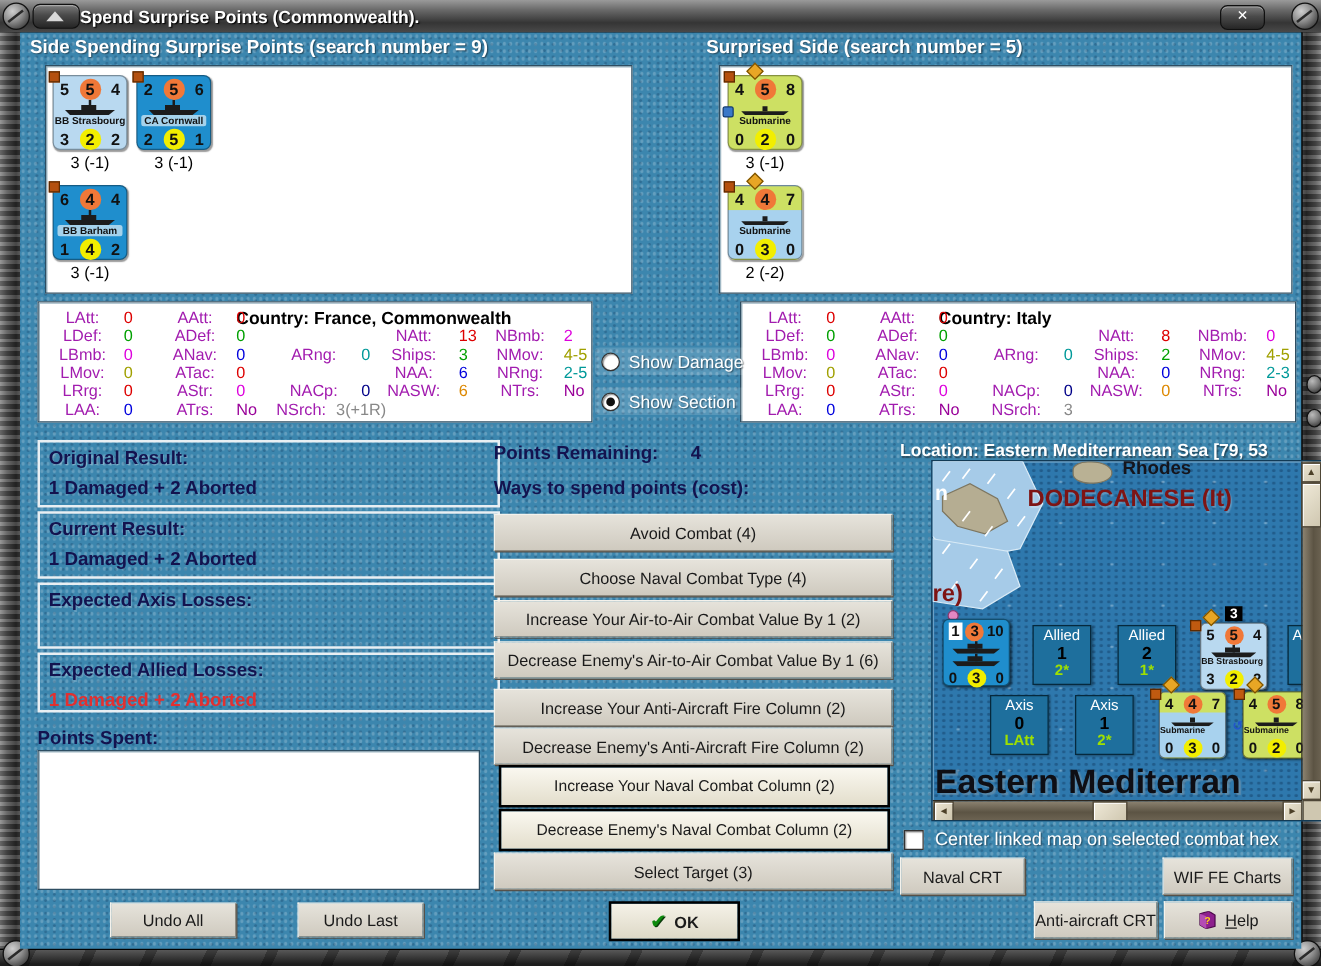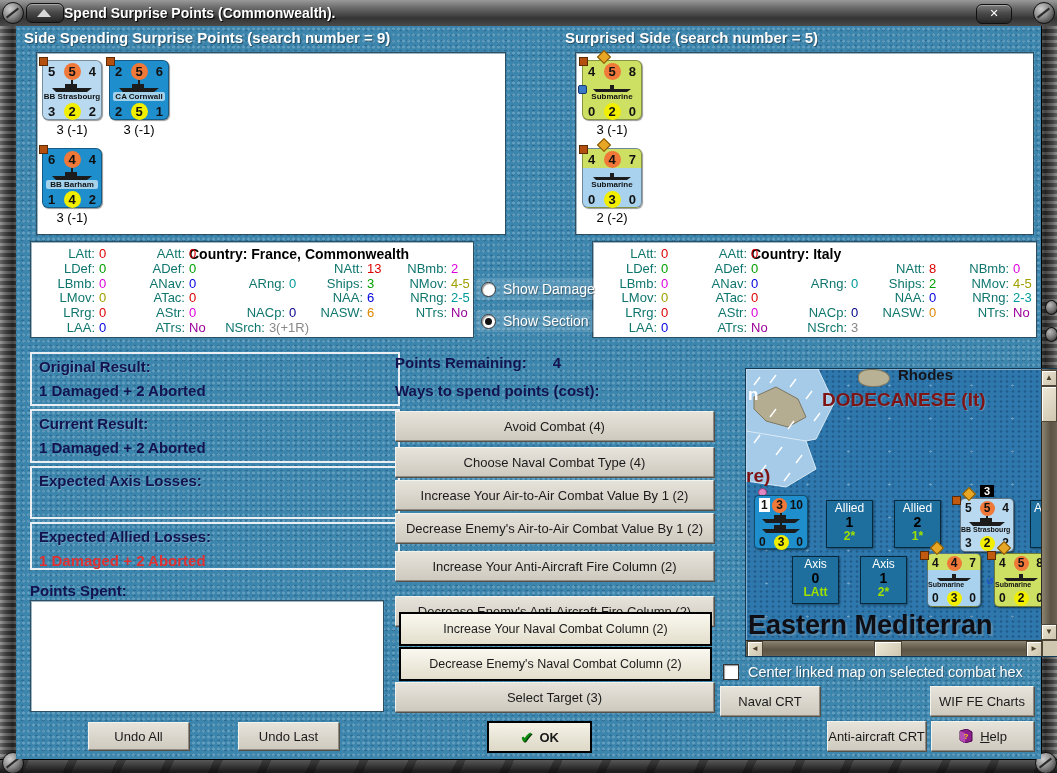--- a/index.html
+++ b/index.html
@@ -57,21 +57,21 @@
   #hdr-left{left:8px;top:3px;}
   #hdr-right{left:549px;top:3px;}
   .white-box{position:absolute;background:#fff;border:1px solid #2e4e62;
     box-shadow:inset 1px 1px 0 #9fb7c4;}
   #units-left{left:20px;top:26px;width:468px;height:181px;}
   #units-right{left:559px;top:26px;width:457px;height:181px;}
   #stats-left{left:14px;top:215px;width:442px;height:95px;}
   #stats-right{left:576px;top:215px;width:443px;height:95px;}
   
   .stat-cell{position:absolute;display:flex;font-size:13px;line-height:15px;white-space:nowrap;}
-  .stat-cell .sl{flex:1;text-align:right;color:#0f766e;}
+  .stat-cell .sl{flex:1;text-align:center;color:#a21caf;}
   .stat-cell .sv{margin-left:4px;min-width:20px;text-align:left;font-weight:normal;}
   .country-line{position:absolute;font-size:14px;font-weight:bold;color:#000;white-space:nowrap;}
   
   .unit{position:absolute;width:64px;text-align:center;}
   .counter{position:relative;width:58px;height:58px;margin:0 auto;border-radius:6px;
     border:1px solid rgba(0,0,0,.35);box-shadow:1px 1px 1px rgba(0,0,0,.4);
     font-weight:bold;font-size:13px;color:#111;}
   .crow{display:flex;justify-content:space-between;align-items:center;padding:1px 5px 0 5px;height:18px;}
   .circ{display:inline-block;width:17px;height:17px;border-radius:50%;line-height:17px;text-align:center;}
   .circ.or{background:#f07838;}
@@ -565,28 +565,29 @@
   <div class="btn" id="undo-last">Undo Last</div>
 
   <div id="points-remaining">
     <span>Points Remaining:</span><span class="pr-val">4</span>
   </div>
   <div id="ways-label">Ways to spend points (cost):</div>
   <div id="spend-buttons">
       <div class="btn" style="left: 379px; width: 317px; top: 385px; height: 28px;">Avoid Combat (4)</div>
       <div class="btn" style="left: 379px; width: 317px; top: 421px; height: 28px;">Choose Naval Combat Type (4)</div>
       <div class="btn" style="left: 379px; width: 317px; top: 454px; height: 28px;">Increase Your Air-to-Air Combat Value By 1 (2)</div>
-      <div class="btn" style="left: 379px; width: 317px; top: 487px; height: 28px;">Decrease Enemy's Air-to-Air Combat Value By 1 (2)</div>
+      <div class="btn" style="left: 379px; width: 317px; top: 487px; height: 28px;">Decrease Enemy's Air-to-Air Combat Value By 1 (6)</div>
       <div class="btn" style="left: 379px; width: 317px; top: 525px; height: 28px;">Increase Your Anti-Aircraft Fire Column (2)</div>
-      <div class="btn" style="left: 379px; width: 317px; top: 556px; height: 28px; margin-top: 14px;">Decrease Enemy's Anti-Aircraft Fire Column (2)</div>
+      <div class="btn" style="left: 379px; width: 317px; top: 556px; height: 28px;">Decrease Enemy's Anti-Aircraft Fire Column (2)</div>
       <div class="btn active" style="left: 383px; width: 309px; top: 586px; height: 30px;">Increase Your Naval Combat Column (2)</div>
       <div class="btn active" style="left: 383px; width: 309px; top: 621px; height: 30px;">Decrease Enemy's Naval Combat Column (2)</div>
       <div class="btn" style="left: 379px; width: 317px; top: 656px; height: 28px;">Select Target (3)</div>
     </div>
 
+  <div id="location-label">Location: Eastern Mediterranean Sea [79, 53</div>
 
   <div id="map">
     <svg id="island-svg" width="100" height="120" viewBox="0 0 100 120">
       <polygon points="0,0 72,0 88,34 70,70 18,80 0,60" fill="#a6cbe8" stroke="#d8eaf6" stroke-width="1"></polygon>
       <polygon points="0,62 60,72 70,100 40,118 0,112" fill="#a6cbe8" stroke="#d8eaf6" stroke-width="1"></polygon>
       <path d="M8 28 L30 18 L52 30 L60 48 L42 58 L20 52 L8 40 Z" fill="#b5ad92" stroke="#7d7660" stroke-width="1"></path>
       <g stroke="#ffffff" stroke-width="1.4">
         <line x1="14" y1="8" x2="8" y2="16"></line>
           <line x1="30" y1="6" x2="24" y2="14"></line>
           <line x1="50" y1="10" x2="44" y2="18"></line>

